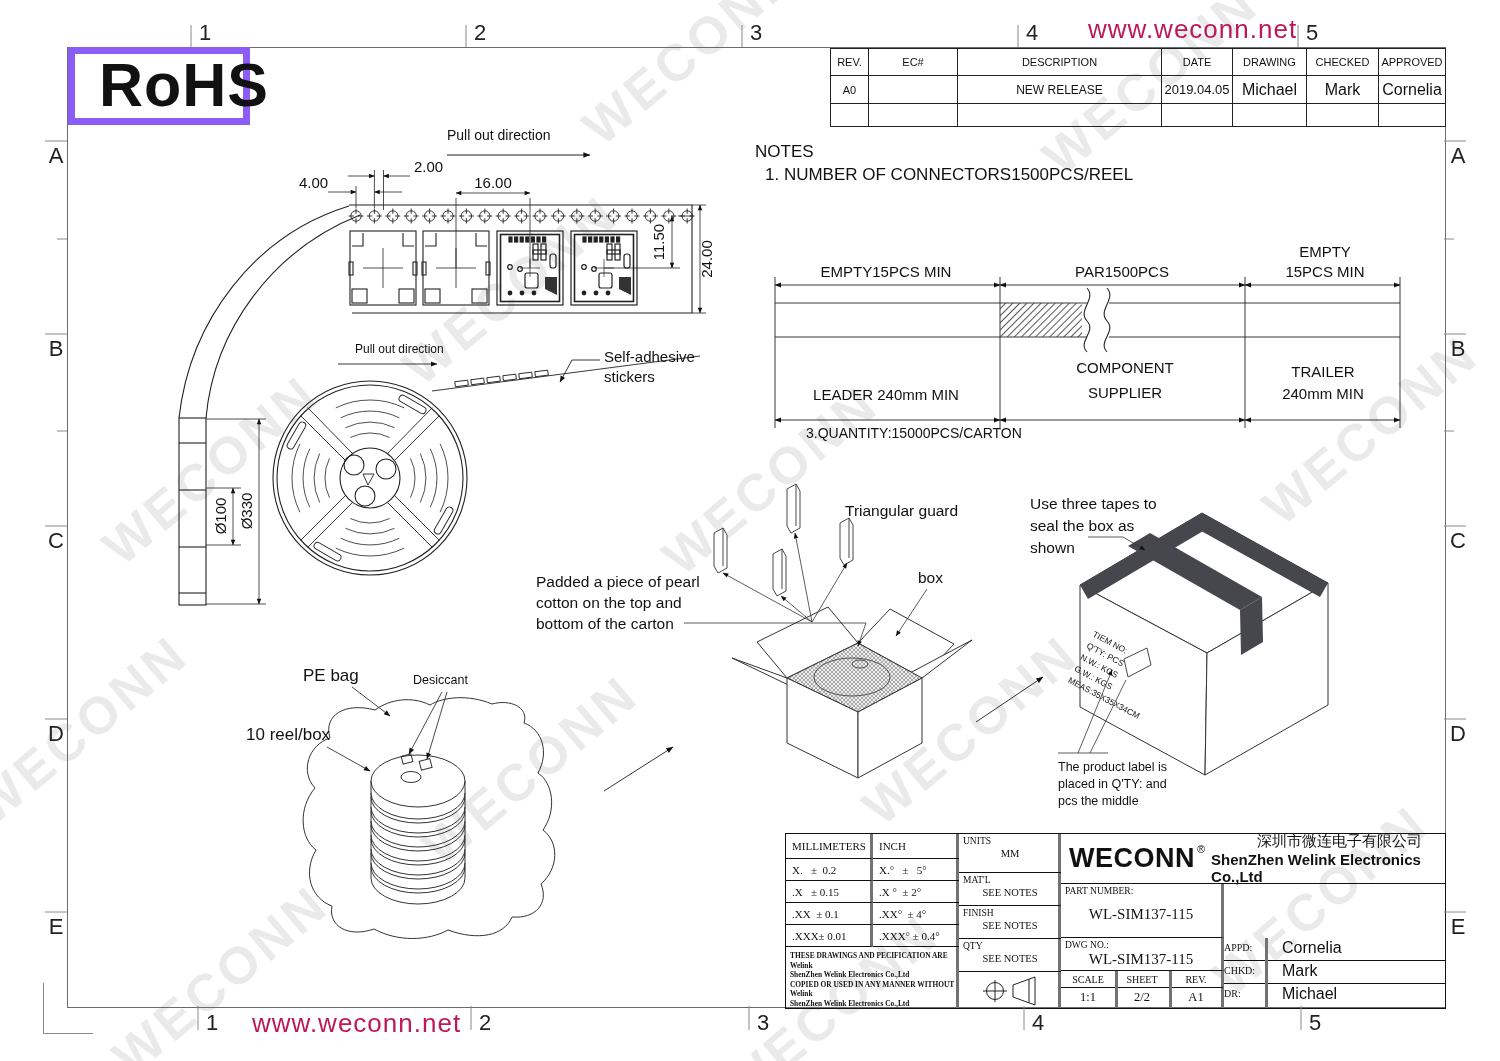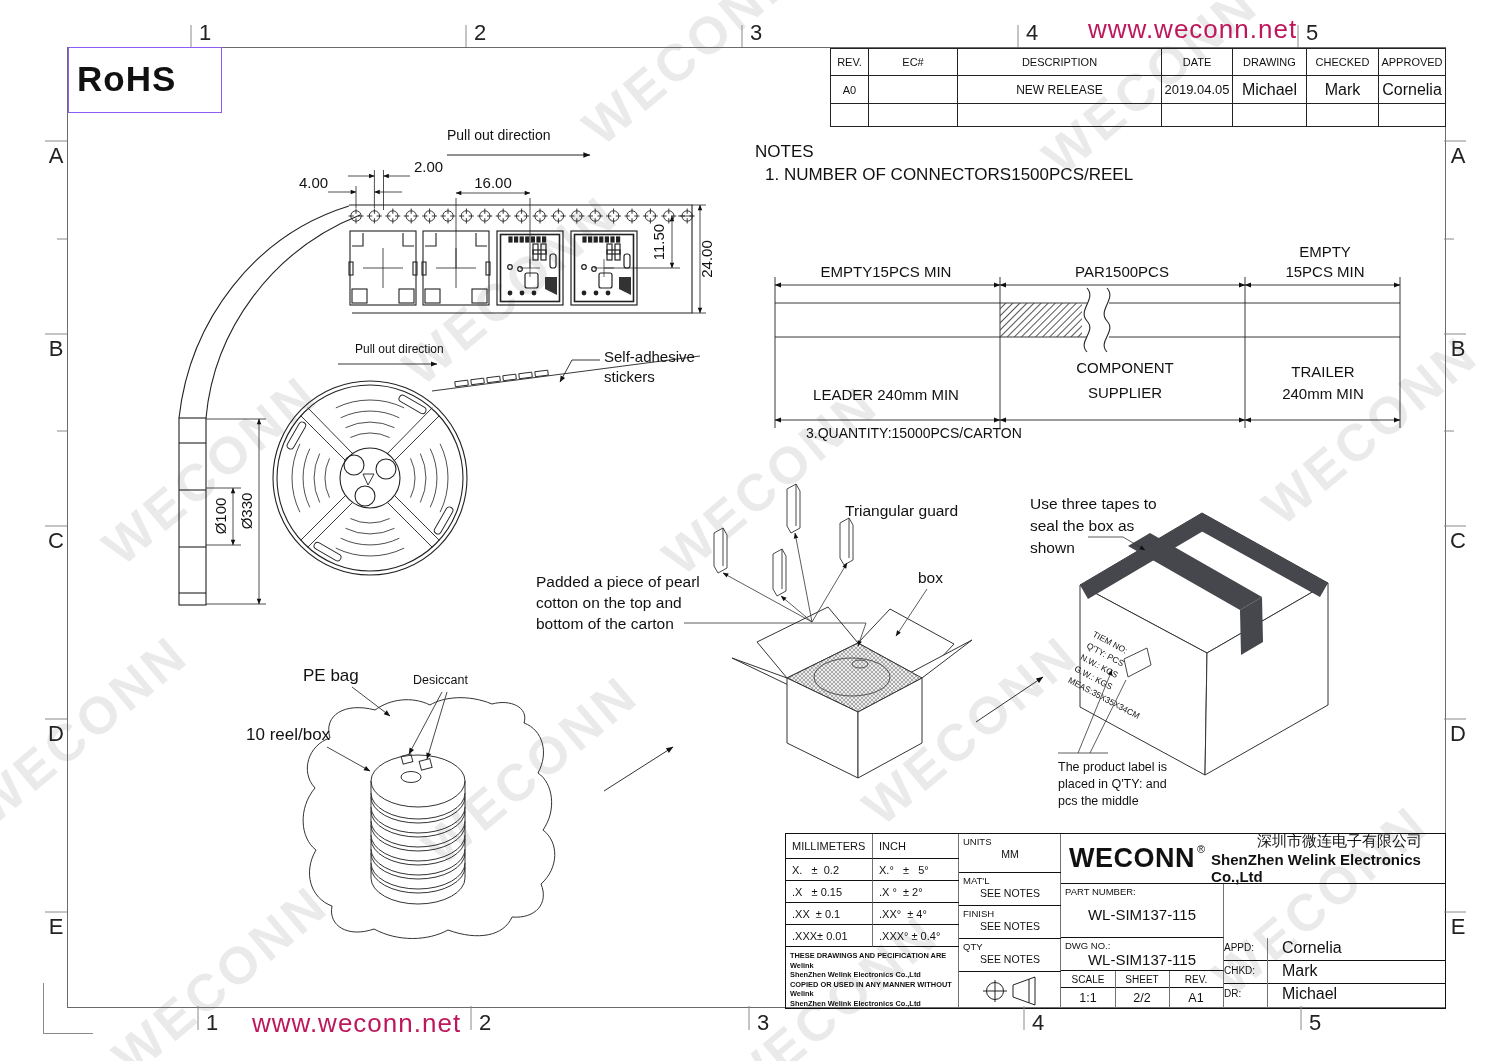--- a/index.html
+++ b/index.html
@@ -8,40 +8,40 @@
   .abs{position:absolute;}
   
   .wm{position:absolute;z-index:1;font-weight:700;font-size:52px;letter-spacing:4px;
       color:#9a9a9a;opacity:.20;transform:rotate(-40deg);white-space:nowrap;}
   
   .frame{left:67px;top:47px;width:1377px;height:959px;border:1px solid #6b6b6b;z-index:2;}
   .gridlab{position:absolute;z-index:3;font-size:22px;color:#222;width:30px;text-align:center;}
   .cropv{position:absolute;width:1px;background:#8a8a8a;z-index:2;}
   .croph{position:absolute;height:1px;background:#8a8a8a;z-index:2;}
   .url{position:absolute;z-index:3;font-size:26px;color:#be185d;letter-spacing:1px;}
-  .rohs{left:68px;top:47px;width:144px;height:64px;border:1px solid #8b5cf6;z-index:3;
-        font-size:35px;font-weight:600;padding-left:8px;line-height:62px;letter-spacing:1px;}
+  .rohs{left:68px;top:47px;width:144px;height:64px;border:7px solid #8b5cf6;z-index:3;
+        font-size:61px;font-weight:600;padding-left:24px;line-height:62px;letter-spacing:1px;}
   
   .notes{left:755px;top:140px;z-index:3;font-size:17px;line-height:23px;}
   .notes .itm{padding-left:10px;}
   
   .revtab{left:830px;top:48px;z-index:3;display:grid;
           grid-template-columns:38px 89px 204px 71px 74px 72px 66px;
           grid-template-rows:27px 28px 22px;border:1px solid #222;}
   .revtab div{border-right:1px solid #222;border-bottom:1px solid #222;
               display:flex;align-items:center;justify-content:center;font-size:11px;
               overflow:hidden;white-space:nowrap;}
   .revtab div:nth-child(7n){border-right:none;}
   .revtab div:nth-child(n+15){border-bottom:none;}
   .rt-desc{font-size:12px!important;} .rt-date{font-size:13px!important;}
   .rt-name{font-size:16px!important;}
   
   .tb{left:785px;top:833px;width:659px;height:174px;border:1.5px solid #111;z-index:3;}
   .tb .cell{position:absolute;box-sizing:border-box;}
-  .bR{border-right:1px solid #737373;} .bB{border-bottom:1px solid #111;}
+  .bR{border-right:3px solid #737373;font-family:Liberation Serif, serif;} .bB{border-bottom:1px solid #111;}
   .tol{display:flex;align-items:center;font-size:11px;white-space:pre;padding-left:6px;}
   .smlab{position:absolute;left:4px;top:2px;font-size:9.5px;}
   .cellval{position:absolute;left:0;right:0;top:14px;text-align:center;font-size:10.5px;}
   .disc{font-size:7.4px;font-weight:700;line-height:9.5px;padding:4px 2px 0 4px;}
   .logo-row{display:flex;align-items:center;padding-left:8px;}
   .logo-txt{font-size:27px;font-weight:700;letter-spacing:.5px;}
   .logo-reg{font-size:11px;vertical-align:super;position:relative;top:-10px;margin:0 6px 0 2px;}
   .co-cn{font-size:15px;margin-left:46px;} .co-en{font-size:15px;font-weight:700;}
   .bigval{position:absolute;left:0;right:0;top:22px;text-align:center;font-size:15px;}
   .titleval{position:absolute;left:0;right:0;top:24px;text-align:center;font-size:13.5px;}

